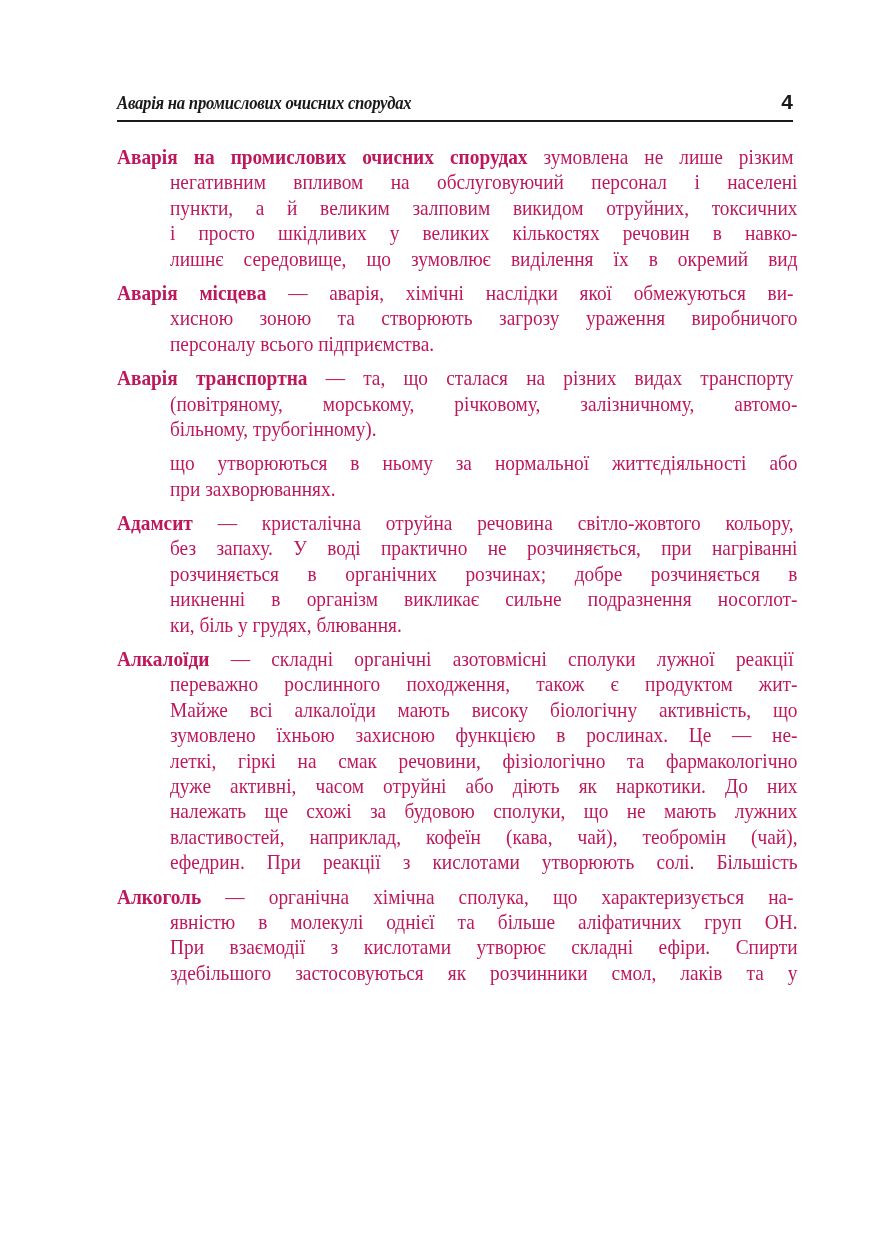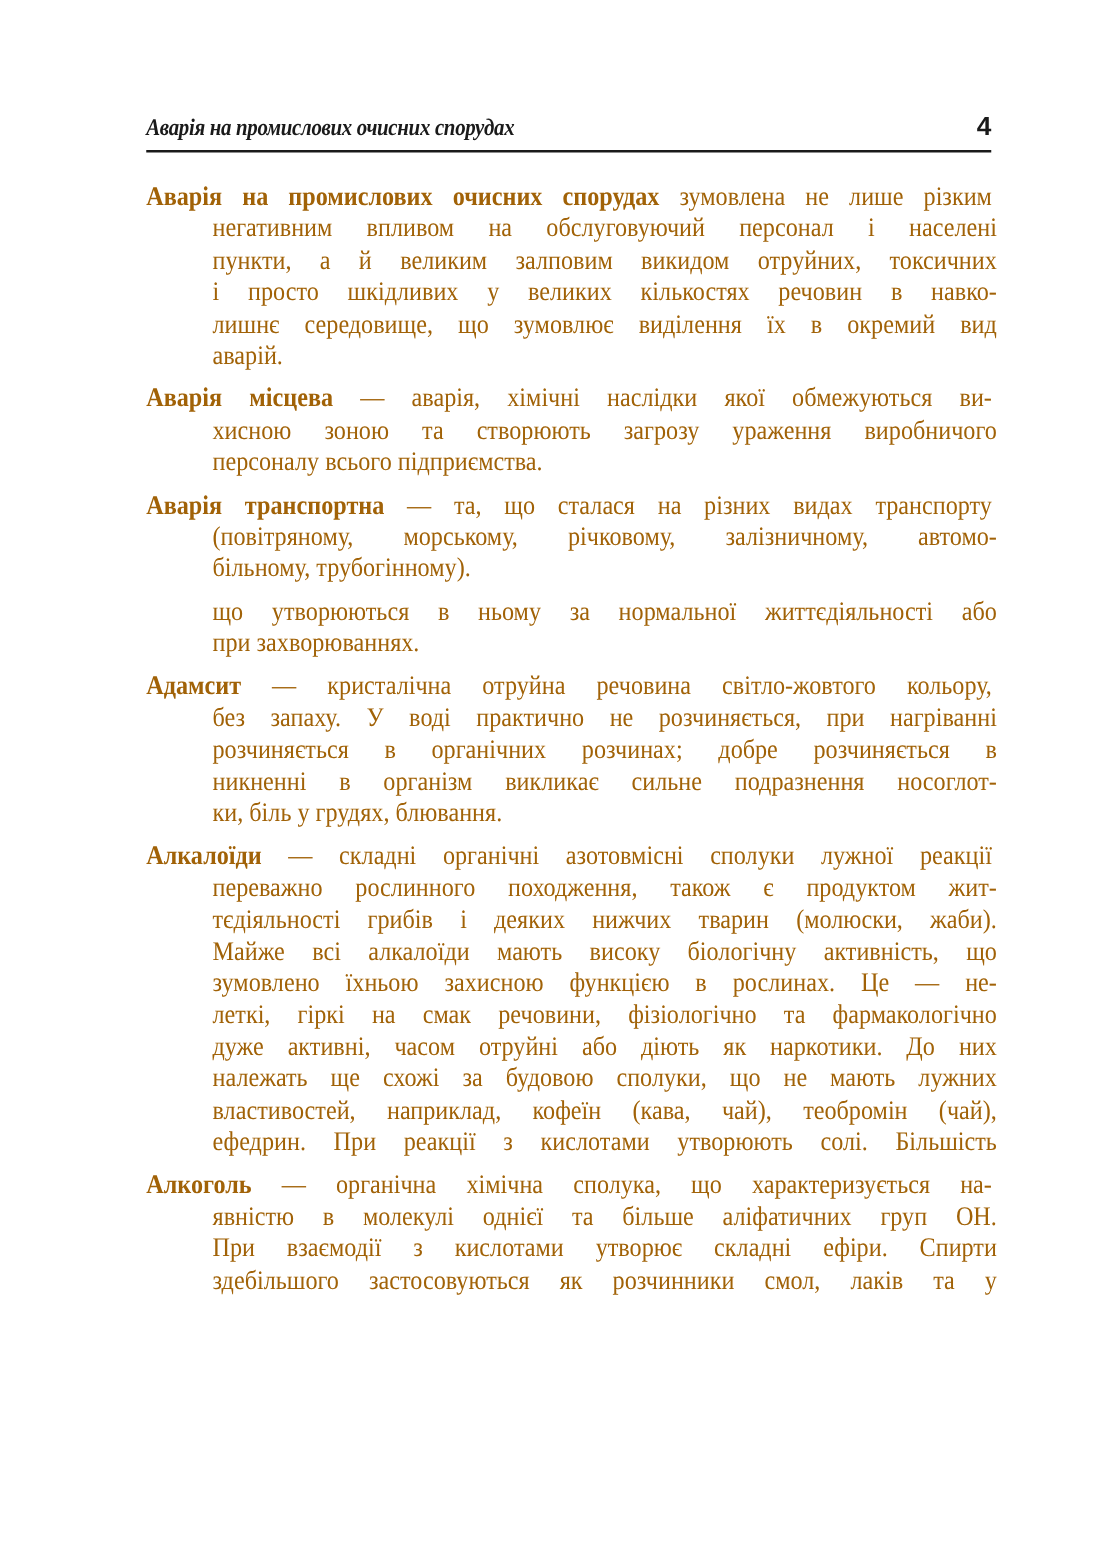--- a/index.html
+++ b/index.html
@@ -15,21 +15,21 @@
   .page-number {
     position: absolute; right: 0; top: 0;
     font-family: "Liberation Sans", sans-serif; font-weight: bold;
     font-size: 21px; color: #1a1a1a;
   }
   .rule { position: absolute; left: 117px; top: 120px; width: 676px; height: 2px; background: #1a1a1a; }
   .body { position: absolute; left: 117px; top: 145px; width: 676px; }
   .entry { margin: 0 0 9px 0; }
   .line {
     display: block; height: 25.4px; line-height: 25.4px;
-    font-family: "Liberation Serif", serif; font-size: 21.5px; color: #a16207;
+    font-family: "Liberation Serif", serif; font-size: 21.5px; color: #be185d;
     white-space: nowrap; text-align: justify; text-align-last: justify;
     overflow: visible;
   }
   .line.first { width: 676px; }
   .line.cont { margin-left: 53px; width: 627px; }
   .line.last { text-align-last: left; }
   .term { font-weight: bold; }
   .inner { display: inline-block; transform: scaleX(0.9); transform-origin: left center; width: 111.2%; text-align: justify; text-align-last: inherit; }
 </style>
 </head>
@@ -43,21 +43,20 @@
   <div class="rule"></div>
 
   <div class="body">
 
     <div class="entry">
       <span class="line first"><span class="inner"><span class="term">Аварія на промислових очисних спорудах</span><span> зумовлена не лише різким</span></span></span>
       <span class="line cont"><span class="inner">негативним впливом на обслуговуючий персонал і населені</span></span>
       <span class="line cont"><span class="inner">пункти, а й великим залповим викидом отруйних, токсичних</span></span>
       <span class="line cont"><span class="inner">і просто шкідливих у великих кількостях речовин в навко-</span></span>
       <span class="line cont"><span class="inner">лишнє середовище, що зумовлює виділення їх в окремий вид</span></span>
-      <span class="line cont last"><span class="inner">аварій.</span></span>
     </div>
 
     <div class="entry">
       <span class="line first"><span class="inner"><span class="term">Аварія місцева</span><span> — аварія, хімічні наслідки якої обмежуються ви-</span></span></span>
       <span class="line cont"><span class="inner">хисною зоною та створюють загрозу ураження виробничого</span></span>
       <span class="line cont last"><span class="inner">персоналу всього підприємства.</span></span>
     </div>
 
     <div class="entry">
       <span class="line first"><span class="inner"><span class="term">Аварія транспортна</span><span> — та, що сталася на різних видах транспорту</span></span></span>
@@ -74,21 +73,20 @@
       <span class="line first"><span class="inner"><span class="term">Адамсит</span><span> — кристалічна отруйна речовина світло-жовтого кольору,</span></span></span>
       <span class="line cont"><span class="inner">без запаху. У воді практично не розчиняється, при нагріванні</span></span>
       <span class="line cont"><span class="inner">розчиняється в органічних розчинах; добре розчиняється в</span></span>
       <span class="line cont"><span class="inner">никненні в організм викликає сильне подразнення носоглот-</span></span>
       <span class="line cont last"><span class="inner">ки, біль у грудях, блювання.</span></span>
     </div>
 
     <div class="entry">
       <span class="line first"><span class="inner"><span class="term">Алкалоїди</span><span> — складні органічні азотовмісні сполуки лужної реакції</span></span></span>
       <span class="line cont"><span class="inner">переважно рослинного походження, також є продуктом жит-</span></span>
-      <span class="line cont"><span class="inner">тєдіяльності грибів і деяких нижчих тварин (молюски, жаби).</span></span>
       <span class="line cont"><span class="inner">Майже всі алкалоїди мають високу біологічну активність, що</span></span>
       <span class="line cont"><span class="inner">зумовлено їхньою захисною функцією в рослинах. Це — не-</span></span>
       <span class="line cont"><span class="inner">леткі, гіркі на смак речовини, фізіологічно та фармакологічно</span></span>
       <span class="line cont"><span class="inner">дуже активні, часом отруйні або діють як наркотики. До них</span></span>
       <span class="line cont"><span class="inner">належать ще схожі за будовою сполуки, що не мають лужних</span></span>
       <span class="line cont"><span class="inner">властивостей, наприклад, кофеїн (кава, чай), теобромін (чай),</span></span>
       <span class="line cont"><span class="inner">ефедрин. При реакції з кислотами утворюють солі. Більшість</span></span>
     </div>
 
     <div class="entry">

